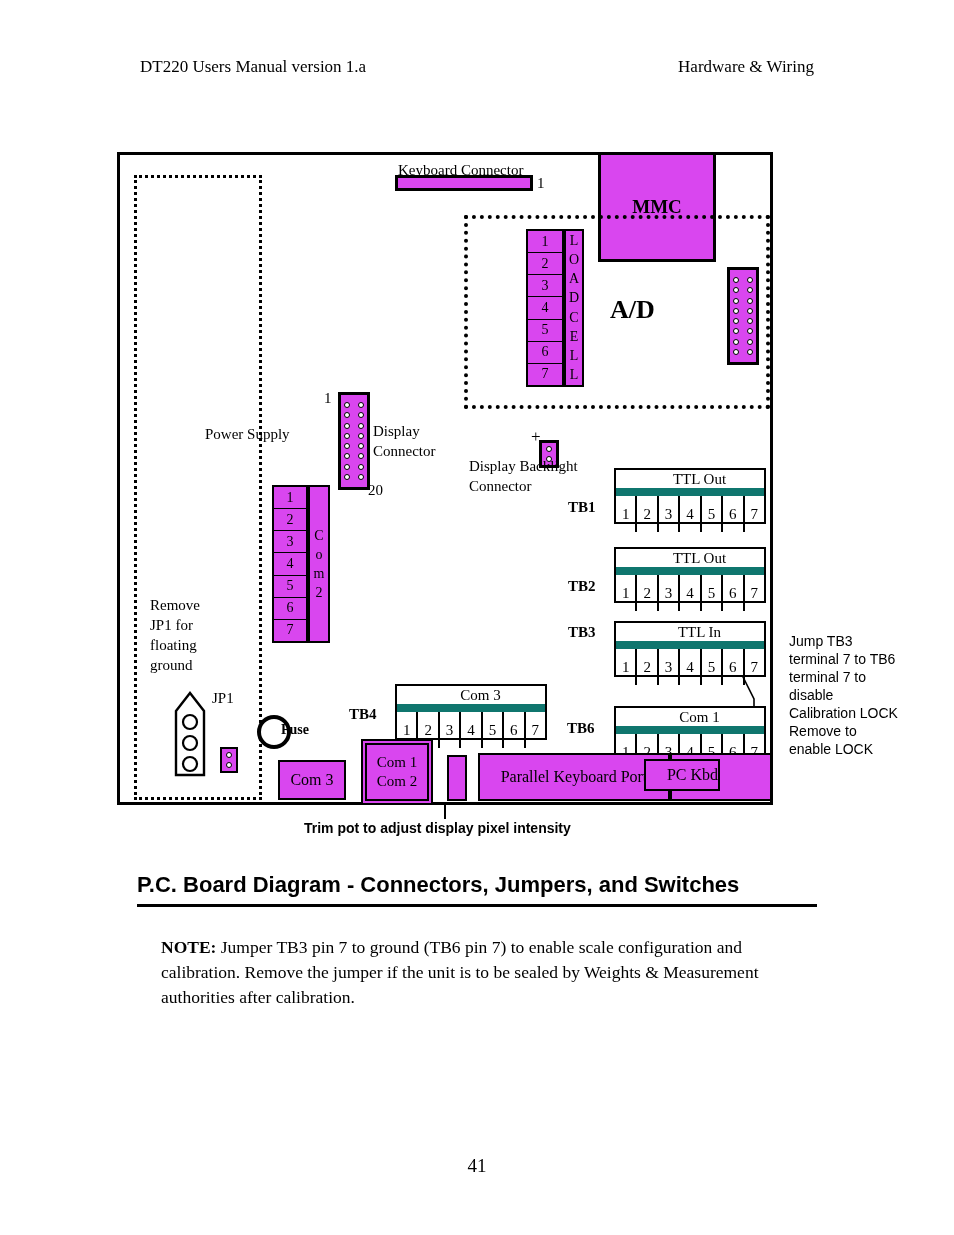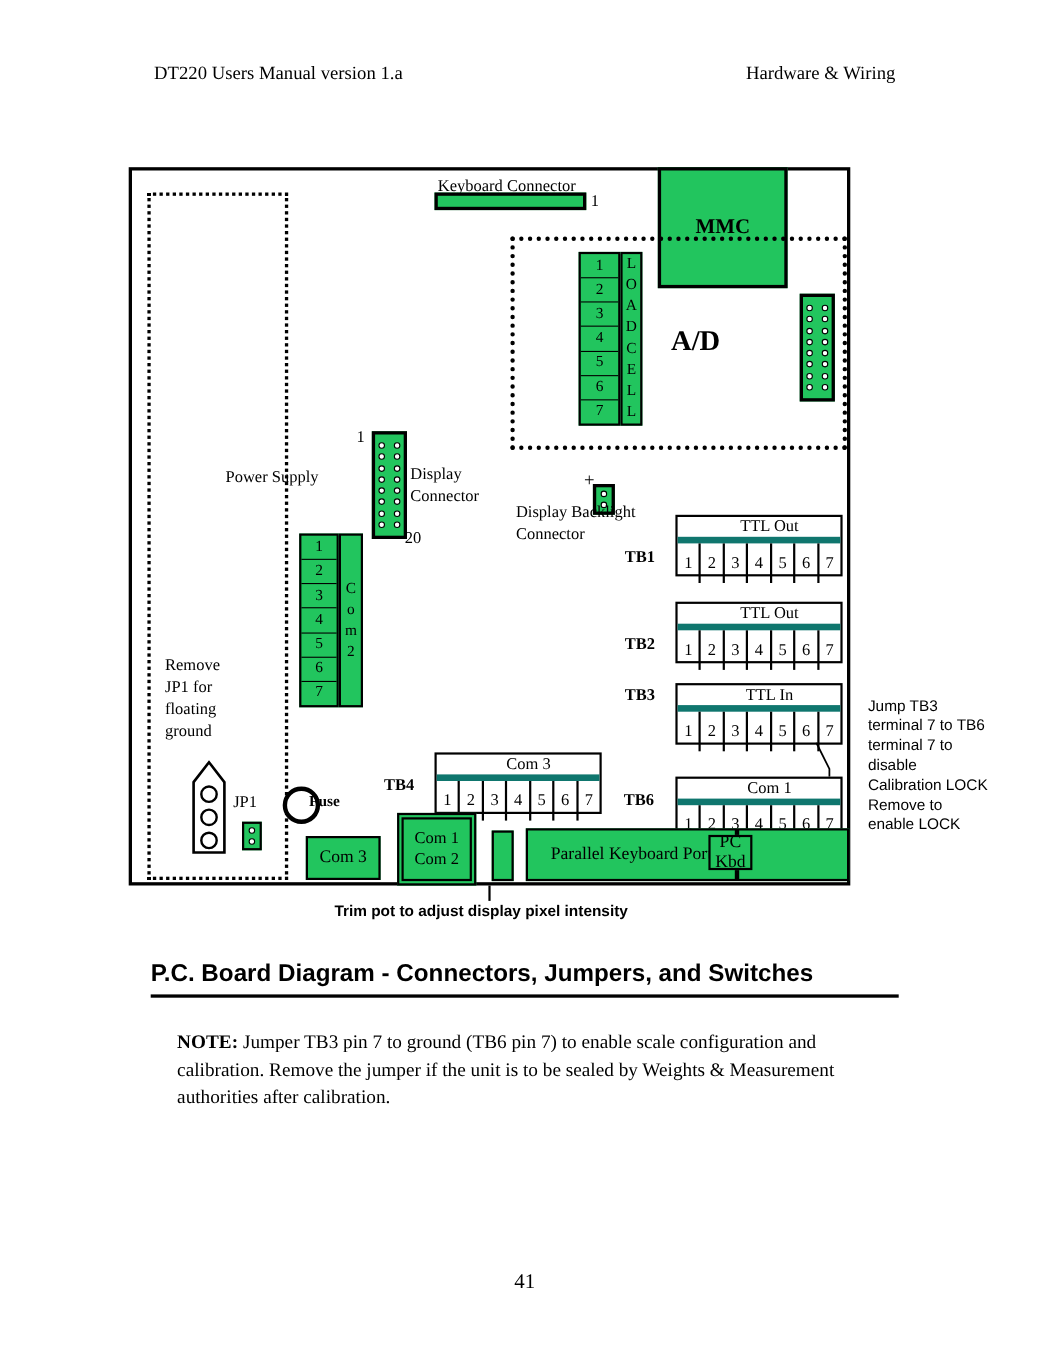--- a/index.html
+++ b/index.html
@@ -55,21 +55,21 @@
   .lbl {
     position: absolute;
     font-size: 15px;
     line-height: 19px;
     white-space: pre-line;
   }
   .box {
     position: absolute;
     border: 2px solid #000;
     box-sizing: border-box;
-    background: #22c55e;
+    background: #d946ef;
   }
   .center {
     display: flex;
     align-items: center;
     justify-content: center;
     text-align: center;
   }
 
   
   .power-supply-label { left: 41px; top: 270px; font-size: 15px; margin-left: 44px; }
@@ -179,21 +179,21 @@
   }
 
   
   .tb {
     position: absolute;
     border: 2px solid #000;
     box-sizing: border-box;
     background: #fff;
   }
   .tb-title {
-    height: 18px; border-bottom: 6px solid #0f766e;
+    height: 18px; border-bottom: 8px solid #0f766e;
     display: flex; align-items: center; justify-content: center;
     font-size: 15px;
     padding-left: 19px;
   }
   .tb-pins { display: flex; height: 36px; }
   .tb-pins .p {
     flex: 1 1 0; border-right: 2px solid #000;
     display: flex; align-items: center; justify-content: center;
     font-size: 15px;
   }
@@ -229,21 +229,21 @@
     font-size: 14px;
     line-height: 18px;
     white-space: pre-line;
   }
 
   
   .jp1-shell {
     position: absolute; left: 54px; top: 534px;
     width: 32px; height: 88px;
   }
-  .jp1-label { left: 92px; top: 566px; font-size: 15px; }
+  .jp1-label { left: 92px; top: 534px; font-size: 15px; }
   .jp1-jumper {
     left: 100px; top: 592px; width: 18px; height: 26px;
     border: 2px solid #000;
     display: flex; flex-direction: column;
     justify-content: space-evenly; align-items: center;
   }
 
   
   .fuse-circle {
     position: absolute; left: 137px; top: 560px;
@@ -258,21 +258,21 @@
   
   .com3-box   { left: 158px; top: 605px; width: 68px; height: 40px; }
   .com12-box  { left: 245px; top: 588px; width: 64px; height: 58px; border: 2px solid #000; }
   .com12-box-outer {
     left: 241px; top: 584px; width: 72px; height: 66px; border: 2px solid #000;
   }
   .com12-text { font-size: 15px; line-height: 19px; text-align: center; }
   .trimpot-box { left: 327px; top: 600px; width: 20px; height: 46px; }
   .ppp-box    { left: 358px; top: 598px; width: 192px; height: 48px; }
   .right-strip{ left: 550px; top: 598px; width: 102px; height: 48px; }
-  .pckbd-box  { left: 524px; top: 604px; width: 40px; height: 32px; justify-content: flex-end; }
+  .pckbd-box  { left: 524px; top: 604px; width: 76px; height: 32px; justify-content: flex-end; }
 
   
   .trim-tick {
     position: absolute; left: 444px; top: 805px;
     width: 0; height: 14px; border-left: 2px solid #000;
   }
   .trim-caption {
     position: absolute; left: 304px; top: 820px;
     font-family: "Liberation Sans", "DejaVu Sans", sans-serif;
     font-weight: bold; font-size: 14px; white-space: nowrap;

